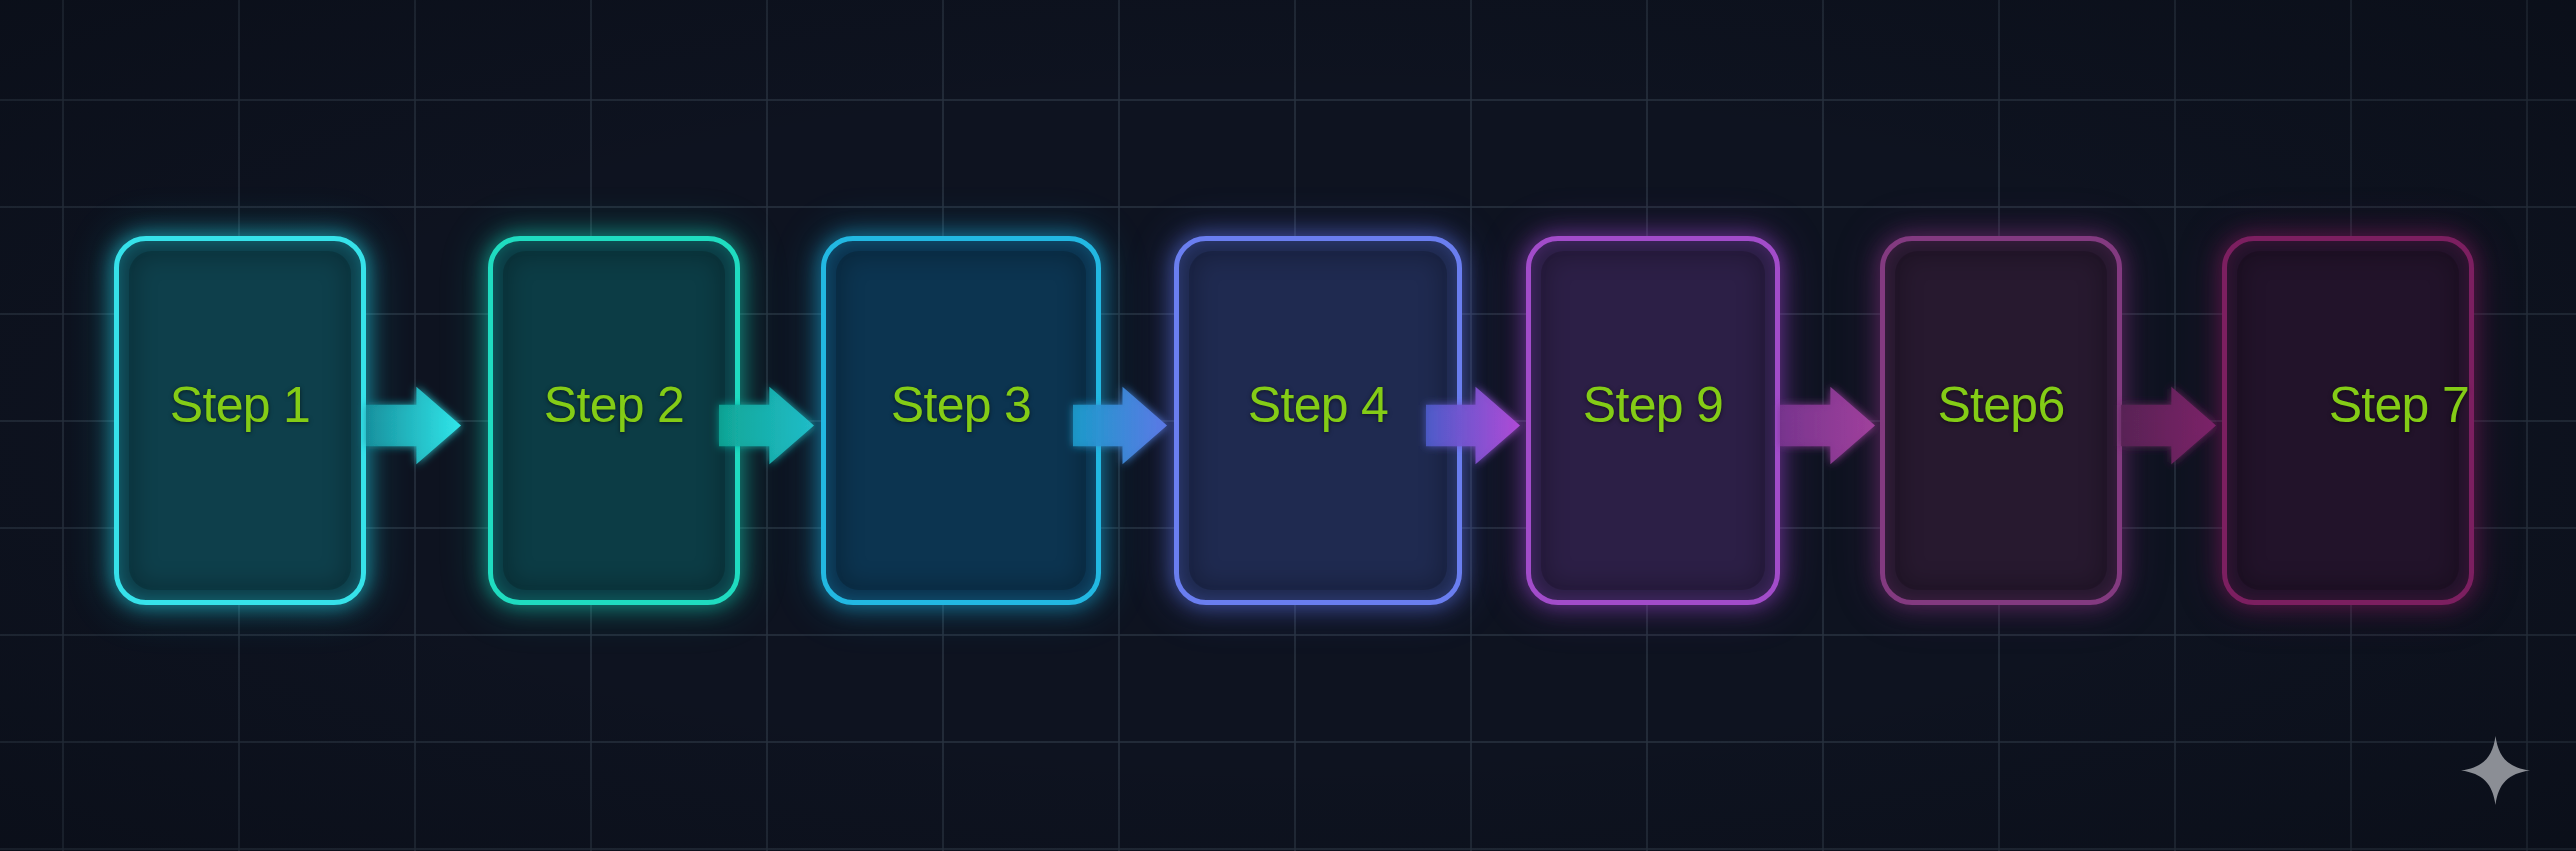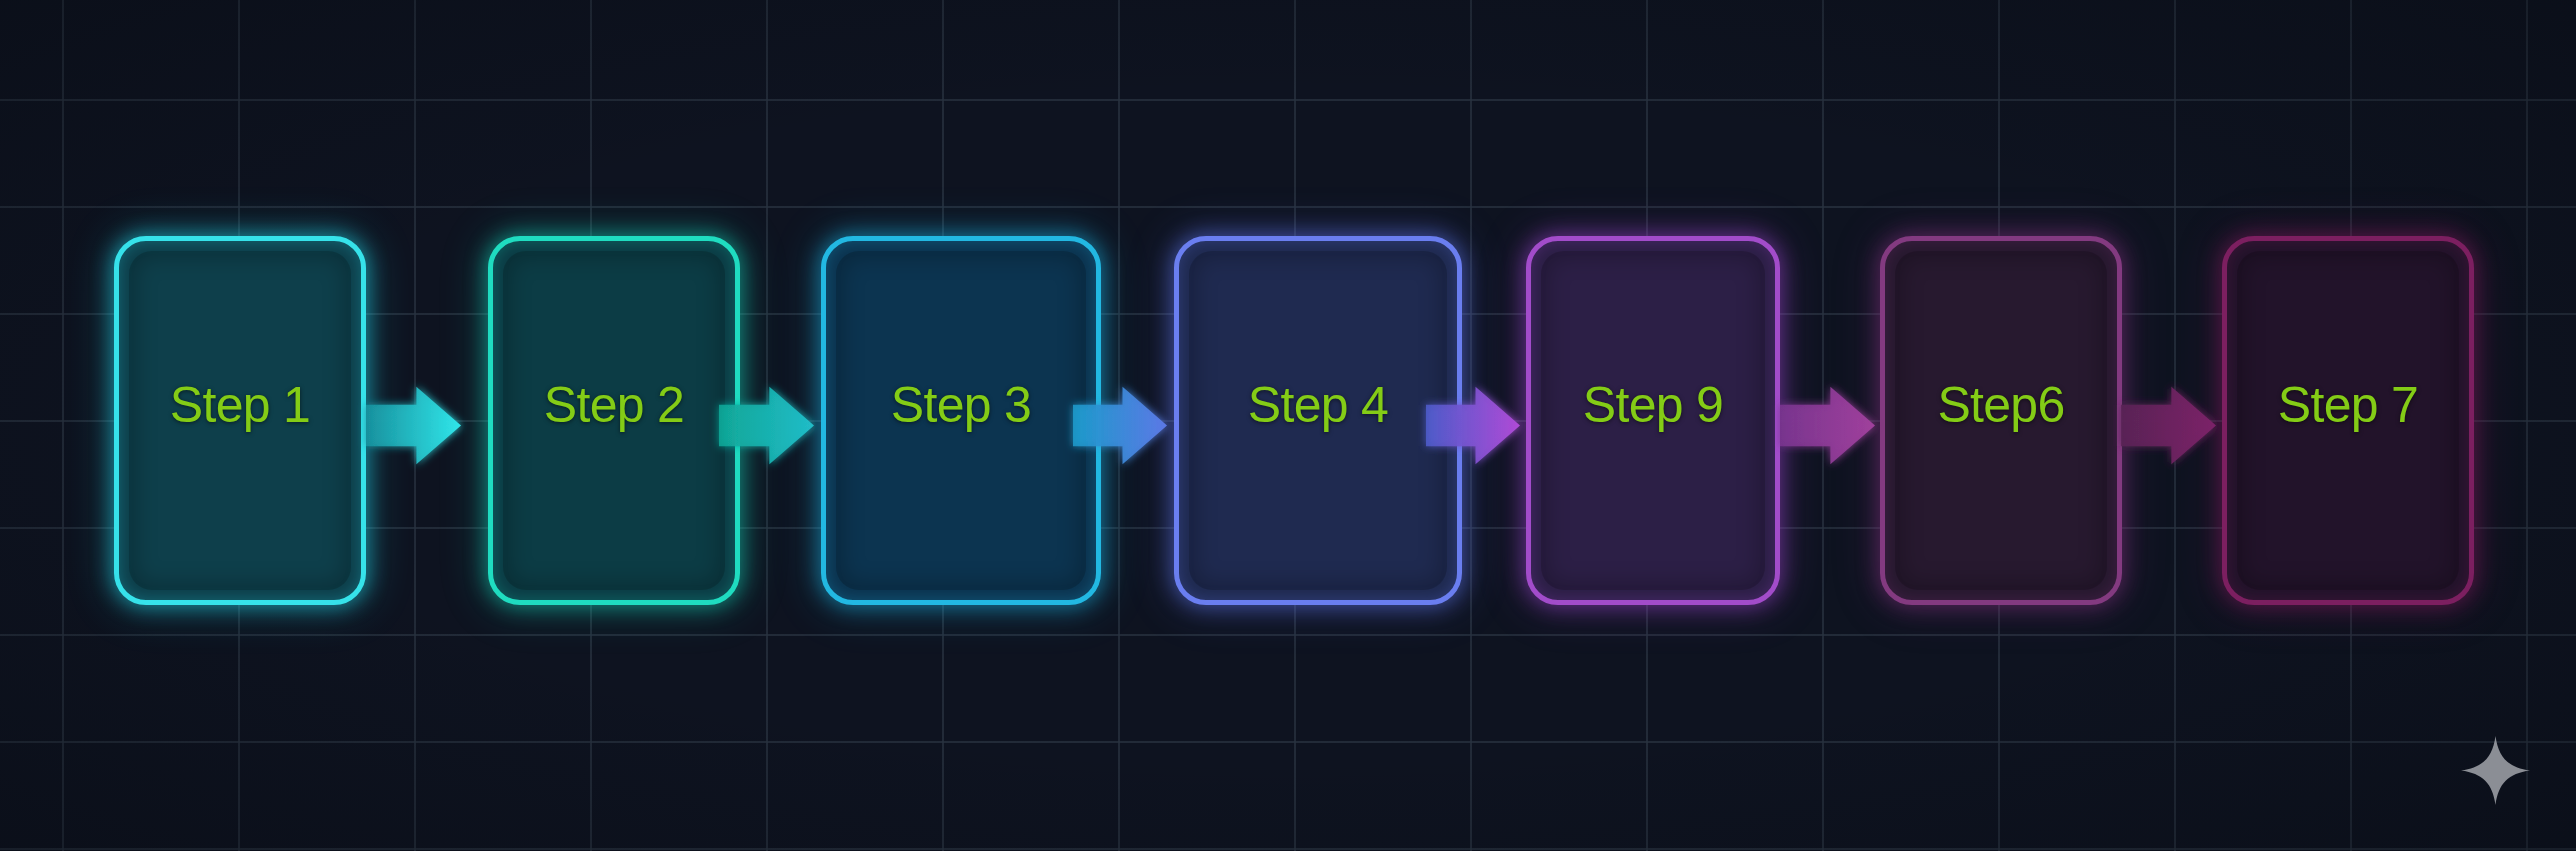--- a/index.html
+++ b/index.html
@@ -102,21 +102,21 @@
     <span class="step-label">Step 4</span>
   </div>
   <div class="step-box" style="left: 1526px; width: 254px; border-color: rgb(162, 76, 202); background: rgb(44, 31, 70); box-shadow: rgba(144, 64, 192, 0.533) 0px 0px 18.7px 2.9px, rgba(144, 64, 192, 0.2) 0px 0px 43px 7.2px, rgba(144, 64, 192, 0.25) 0px 0px 13px 1.4px inset;">
     <div class="inner-shade" style="box-shadow: rgba(0, 0, 0, 0.22) 0px 0px 21.6px 7.2px inset;"></div>
     <span class="step-label">Step 9</span>
   </div>
   <div class="step-box" style="left: 1880px; width: 242px; border-color: rgb(131, 58, 128); background: rgb(39, 25, 47); box-shadow: rgba(122, 47, 120, 0.533) 0px 0px 18.7px 2.9px, rgba(122, 47, 120, 0.2) 0px 0px 43px 7.2px, rgba(122, 47, 120, 0.25) 0px 0px 13px 1.4px inset;">
     <div class="inner-shade" style="box-shadow: rgba(0, 0, 0, 0.22) 0px 0px 21.6px 7.2px inset;"></div>
     <span class="step-label">Step6</span>
   </div>
-  <div class="step-box" style="left: 2222px; width: 252px; border-color: rgb(124, 31, 96); background: rgb(34, 19, 42); box-shadow: rgba(122, 26, 90, 0.533) 0px 0px 18.7px 2.9px, rgba(122, 26, 90, 0.2) 0px 0px 43px 7.2px, rgba(122, 26, 90, 0.25) 0px 0px 13px 1.4px inset;">
+  <div class="step-box" style="left: 2222px; width: 252px; border-color: rgb(124, 31, 96); background: rgb(34, 19, 42); box-shadow: rgba(122, 26, 90, 0.533) 0px 0px 18.7px 2.9px, rgba(122, 26, 90, 0.2) 0px 0px 43px 7.2px, rgba(122, 26, 90, 0.25) 0px 0px 13px 1.4px inset; justify-content: flex-end;">
     <div class="inner-shade" style="box-shadow: rgba(0, 0, 0, 0.22) 0px 0px 21.6px 7.2px inset;"></div>
     <span class="step-label">Step 7</span>
   </div>
 
   <div class="arrow" style="left:366px; width:95px;">
       <svg width="95" height="81" viewBox="0 0 132 112">
         <defs>
           <linearGradient id="ag0" x1="0" y1="0" x2="1" y2="0">
             <stop offset="0" stop-color="#1893a0" stop-opacity="0.85"></stop>
             <stop offset="1" stop-color="#30e6ea"></stop>

